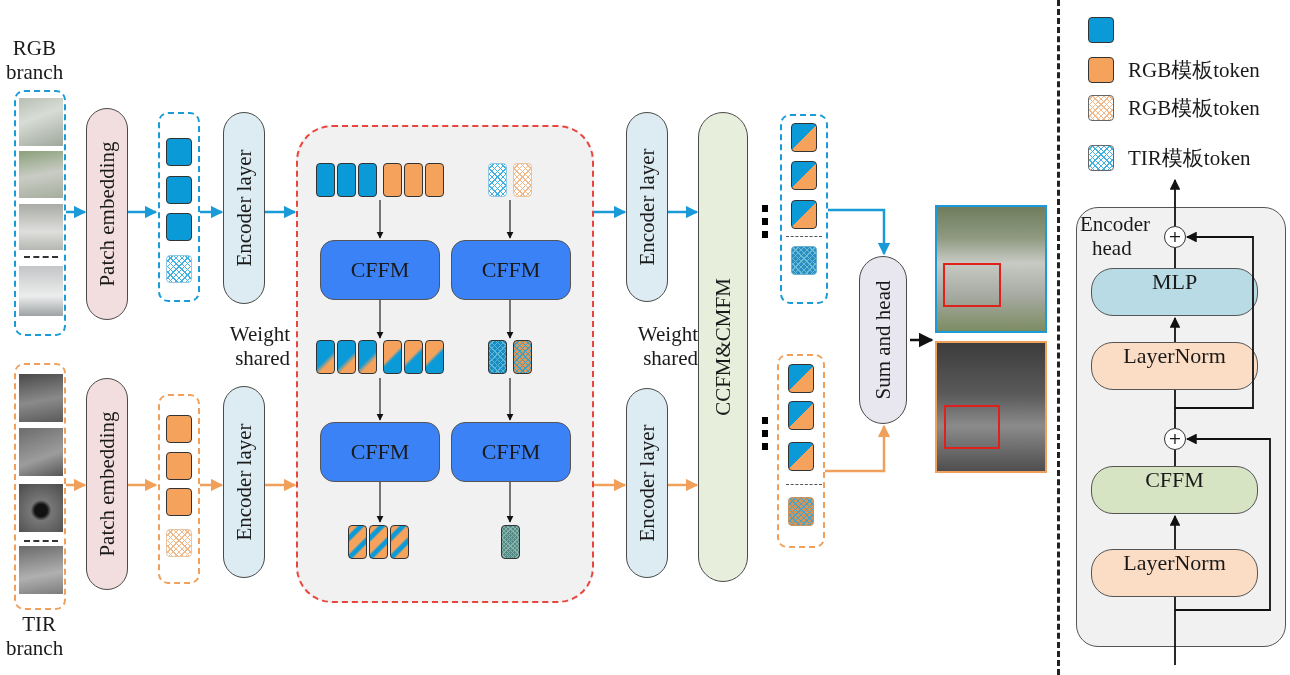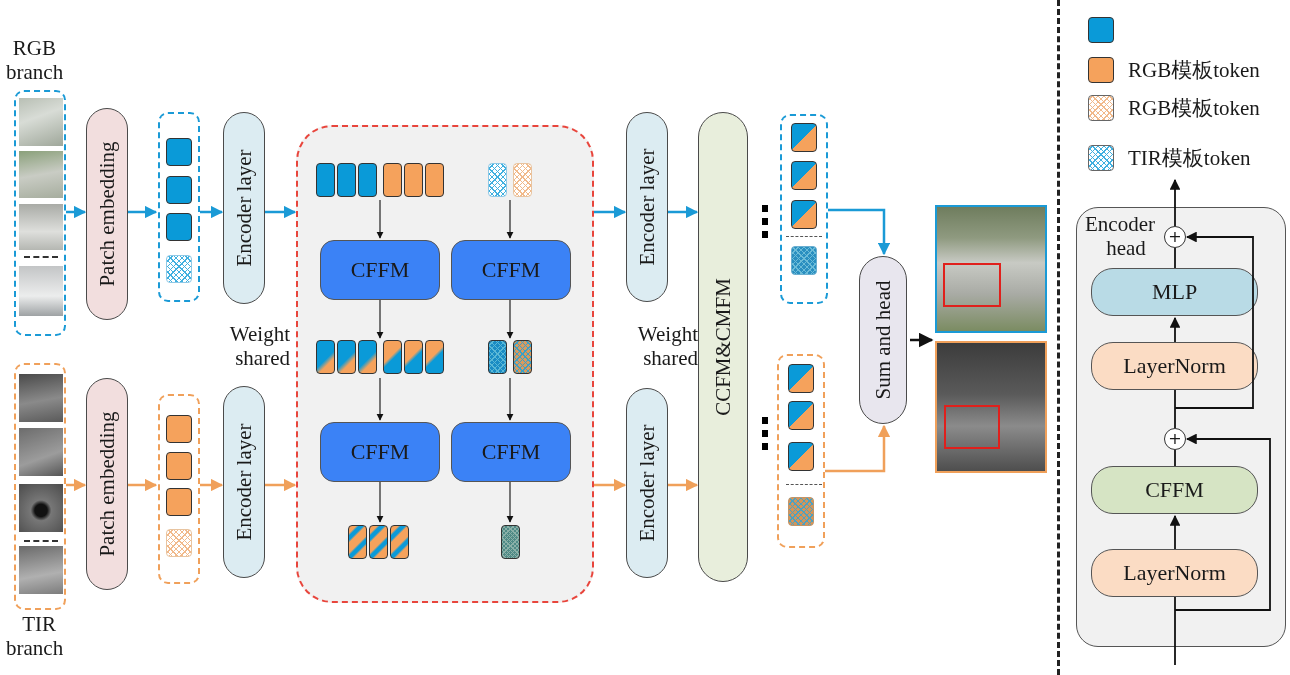--- a/index.html
+++ b/index.html
@@ -58,21 +58,21 @@
     .rgb-photo3 { background:linear-gradient(180deg,#a9aba6 0%,#dedfdc 60%,#b5b7b2 100%); }
     .rgb-photo4 { background:linear-gradient(180deg,#c3c5c6 0%,#eceded 60%,#9ea2a4 100%); }
     .tir-photo { background:linear-gradient(170deg,#4a4a4a 0%,#8a8a8a 55%,#5a5a5a 100%); }
     .tir-photo2 { background:linear-gradient(160deg,#6c6c6c 0%,#9c9c9c 60%,#555 100%); }
     .tir-photo3 { background:radial-gradient(circle at 50% 55%, #111 0 18%, #777 30%, #4b4b4b 100%); }
     .tir-photo4 { background:linear-gradient(170deg,#6a6a6a 0%,#b0b0b0 60%,#7c7c7c 100%); }
     .sep { position:absolute; height:0; border-top:2px dashed #333; }
     .enc-panel { position:absolute; left:1076px; top:207px; width:210px; height:440px;
                  background:#f1f1f1; border:1.3px solid #555; border-radius:22px; box-sizing:border-box; }
     .pill { position:absolute; left:1091px; width:167px; height:48px; border:1.3px solid #555; border-radius:22px;
-            box-sizing:border-box; display:flex; align-items:center; justify-content:center; font-size:22px; }
+            box-sizing:border-box; display:flex; align-items:flex-start; justify-content:center; font-size:22px; }
     .plus { position:absolute; width:22px; height:22px; border:1.3px solid #333; border-radius:50%; background:#fff;
             box-sizing:border-box; display:flex; align-items:center; justify-content:center; font-size:16px;
             font-family:"DejaVu Sans",sans-serif; line-height:1; }
     .legend-row { position:absolute; left:1088px; display:flex; align-items:center; font-size:21px; }
     .legend-sw { width:26px; height:26px; border-radius:4px; box-sizing:border-box; border:1.2px solid #333; margin-right:14px; }
     svg.wires { position:absolute; left:0; top:0; }
     .dots { position:absolute; width:6px; }
     .dots span { display:block; width:6px; height:7px; background:#000; margin-bottom:6px; }
   </style>
 </head>
@@ -233,21 +233,21 @@
 <div class="legend-row" style="top:94px;">
   <div class="legend-sw t-tir-tpl" style="border-color:#666;"></div>
   <span>RGB模板token</span>
 </div>
 <div class="legend-row" style="top:144px;">
   <div class="legend-sw t-rgb-tpl" style="border-color:#666;"></div>
   <span>TIR模板token</span>
 </div>
 
 <div class="enc-panel"></div>
-<div class="lbl" style="left:1080px; top:212px; width:80px; text-align:center; font-size:21px; line-height:24px;">
+<div class="lbl" style="left:1080px; top:212px; width:80px; text-align:left; font-size:21px; line-height:24px;">
   <div>Encoder</div>
   <div style="padding-left:12px;">head</div>
 </div>
 <div class="plus" style="left:1164px; top:226px;">
     <span>+</span>
   </div>
 <div class="pill" style="top:268px; background:#b9dbe6;">
     <span>MLP</span>
   </div>
 <div class="pill" style="top:342px; background:#fbdcc4;">

